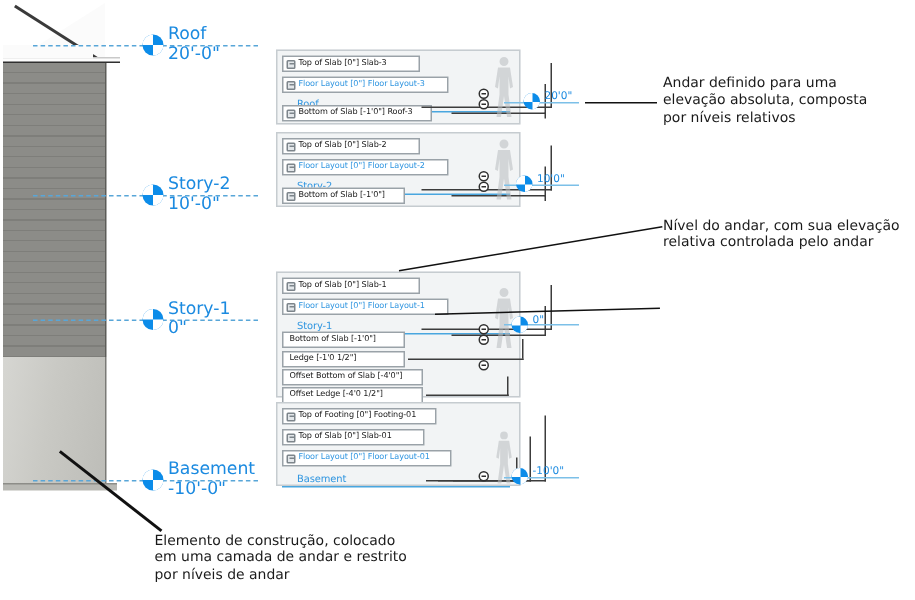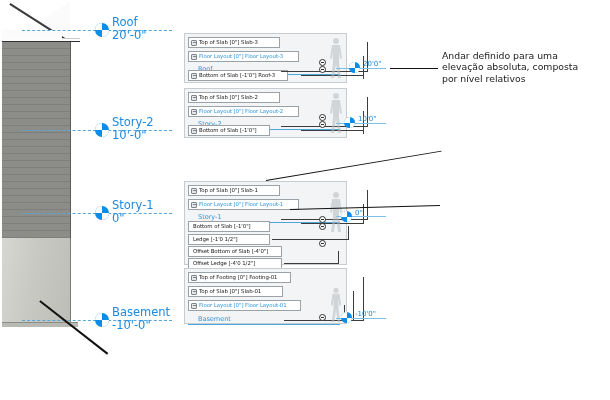--- a/index.html
+++ b/index.html
@@ -384,15 +384,20 @@
   <div class="tag-pin" style="left:341px; top:312px;"></div>
   <div class="tag-txt" style="left:355px; top:310px;">-10'0"</div>
 
   <div class="leader" style="left:390px; top:68px; width:48px;"></div>
   <div class="leader" style="left:266px; top:180px; width:178px; transform:rotate(-9.5deg);"></div>
   <div class="leader" style="left:290px; top:209px; width:150px; transform:rotate(-1.5deg);"></div>
   <div class="leader" style="left:40px; top:300px; width:86px; transform:rotate(38deg); height:1.6px;"></div>
 
   <div class="note" style="left:442px; top:50px; width:165px;">Andar definido para uma
 elevação absoluta, composta
-por nível relativos</div>
+por níveis relativos</div>
+  <div class="note" style="left:442px; top:145px; width:165px;">Nível do andar, com sua elevação
+relativa controlada pelo andar</div>
+  <div class="note" style="left:103px; top:355px; width:200px;">Elemento de construção, colocado
+em uma camada de andar e restrito
+por níveis de andar</div>
 
 </div>
 
 </body></html>

